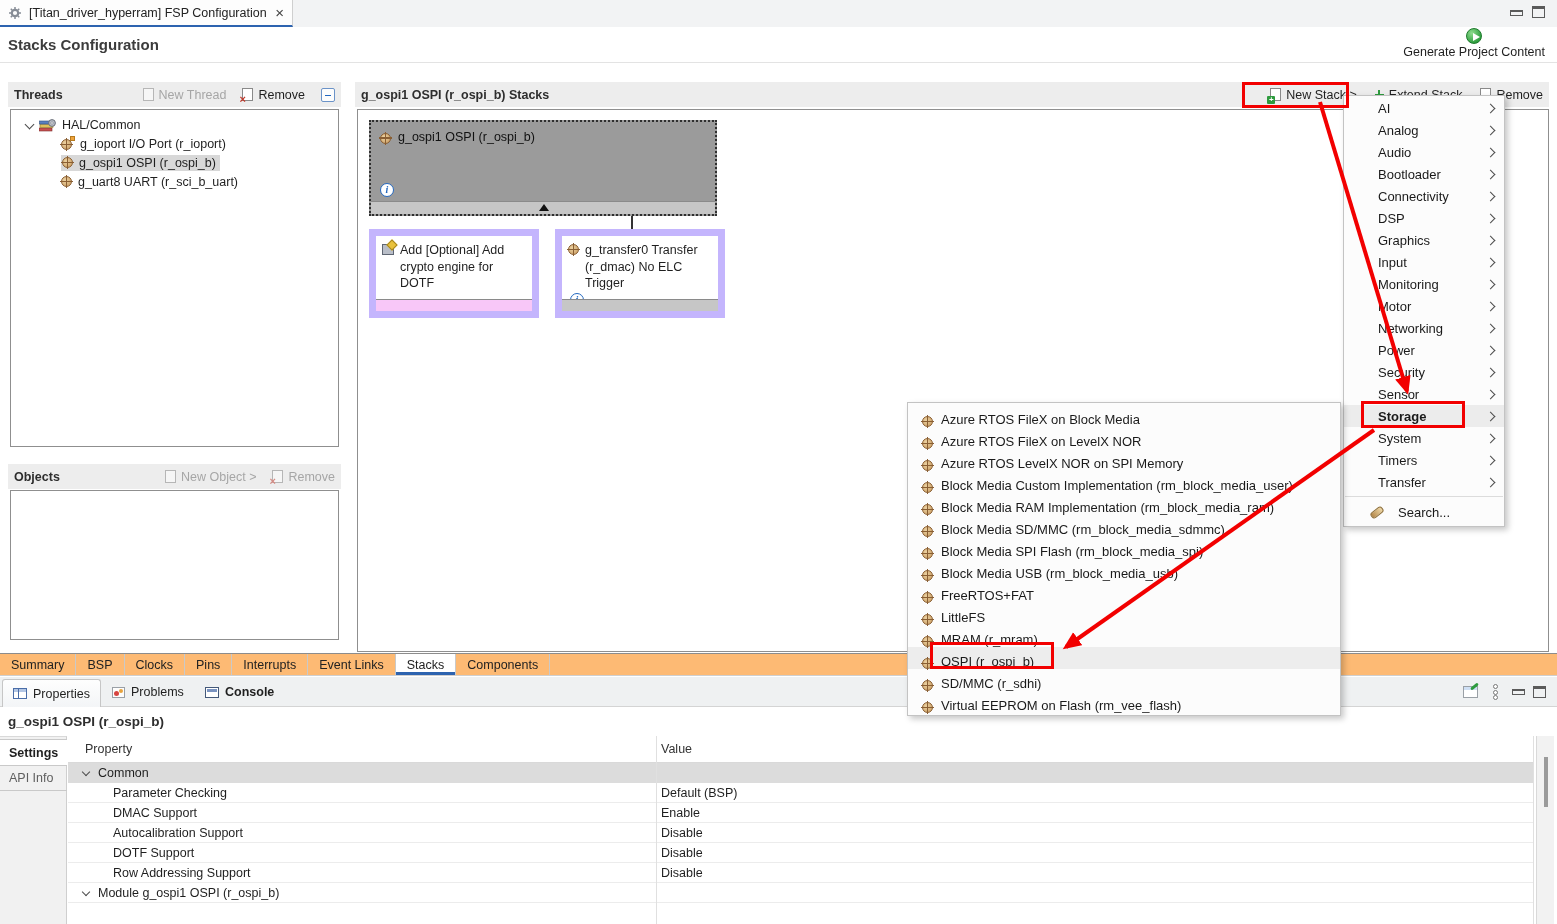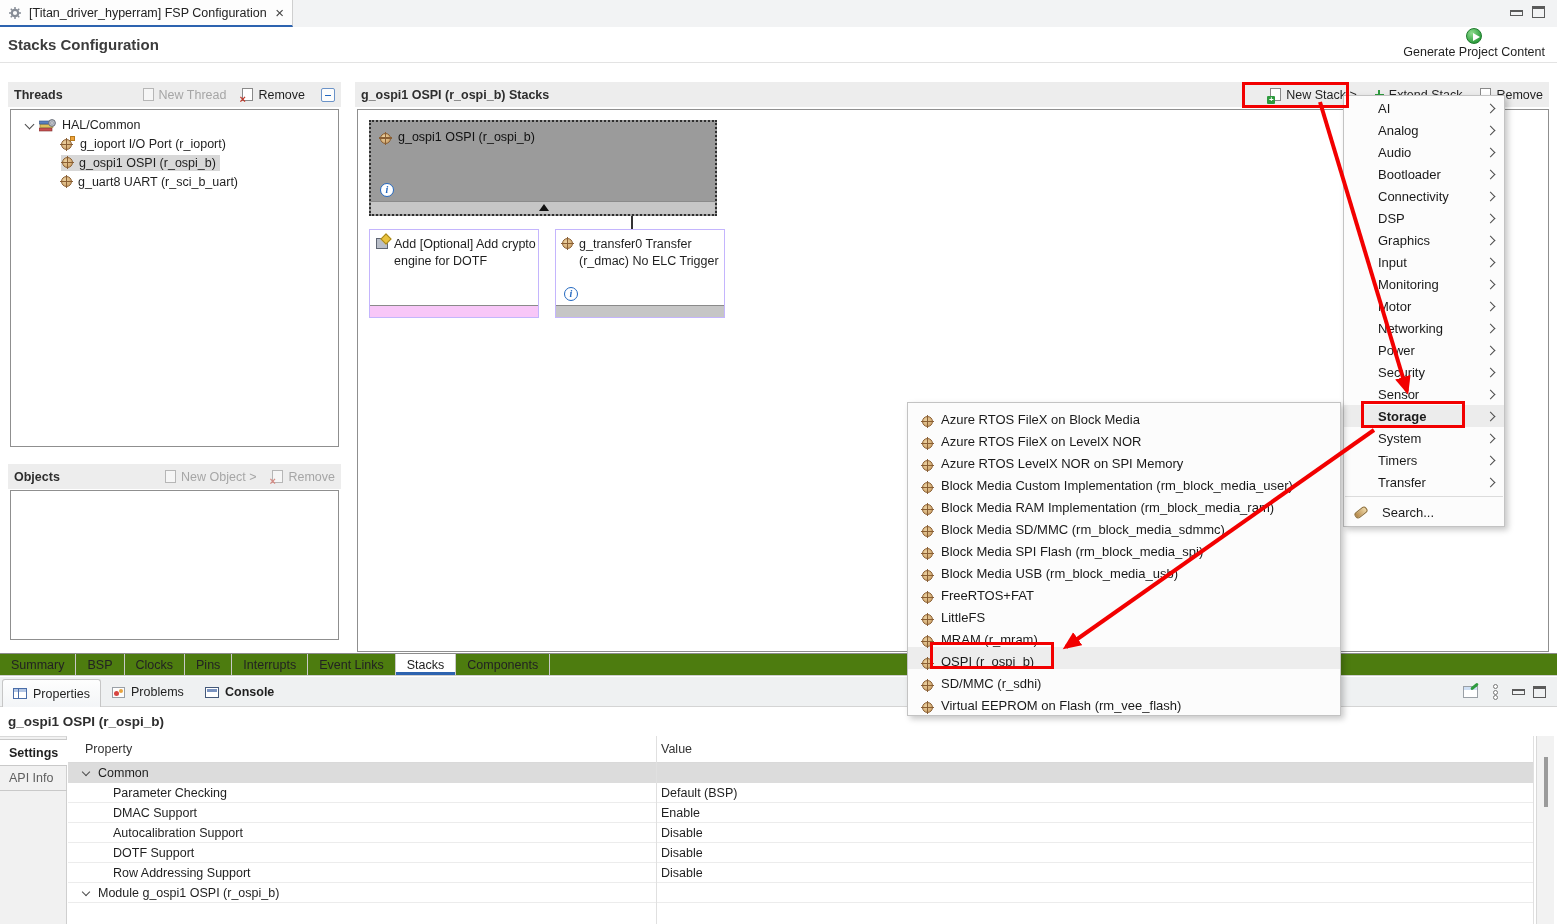--- a/index.html
+++ b/index.html
@@ -101,58 +101,58 @@
   #mod-main { position:absolute; left:369px; top:120px; width:348px; height:96px;
     background:#9b9b9b; border:2px dotted #2f2f2f; cursor:pointer; }
   #mod-main .mtitle { display:flex; gap:7px; align-items:center; padding:8px 0 0 9px; color:#111; }
   #mod-main .info-ic { position:absolute; left:9px; top:61px; }
   .mod-strip { position:absolute; left:0; right:0; bottom:0; height:13px;
     background:#c6c6c6; border-top:1px solid #8a8a8a; }
   #mod-main .tri-up { position:absolute; bottom:3px; left:168px; width:0; height:0;
     border-left:5px solid transparent; border-right:5px solid transparent; border-bottom:7px solid #111; }
   #connector { position:absolute; left:631px; top:216px; width:1.5px; height:13px; background:#333; }
   .mod-child { position:absolute; top:229px; width:170px; height:89px; background:#fff;
-    border:1px solid #c4b5fd; cursor:pointer; }
+    border:7px solid #c4b5fd; cursor:pointer; }
   #mod-opt { left:369px; }
   #mod-tr  { left:555px; }
   .mod-child .mbody { display:flex; gap:6px; padding:6px 2px 0 6px; align-items:flex-start; line-height:1.32; }
   .mod-child .mod-strip { height:12px; }
   #mod-opt .mod-strip { background:#f8c7f8; }
   #mod-tr .info-ic { position:absolute; left:8px; top:57px; }
   .addmod-ic { width:12px; height:11px; background:#b9bec8; border:1px solid #5f6673;
     position:relative; flex:none; margin-top:2px; }
   .addmod-ic::after { content:''; position:absolute; right:-3px; top:-4px; width:6px; height:6px;
     background:#e9c23c; transform:rotate(45deg); border:1px solid #a8871b; }
   .mod-child .xh, #mod-main .xh { margin-top:2px; }
 
   
   .menu { position:absolute; background:#fcfcfc; border:1px solid #c3c3c3;
     box-shadow:3px 3px 6px rgba(0,0,0,.22); font-size:13px; color:#1a1a1a; }
   #menu-cat { left:1343px; top:95px; width:162px; padding:1px 0 2px 0; z-index:40; }
   .m1-item { height:22px; display:flex; align-items:center; padding:0 10px 0 34px; cursor:pointer; }
   .m1-item .lab { flex:1; }
   .m1-item.hl { background:#ececec;font-weight:bold; }
   .menu-sep { border-top:1px solid #dcdcdc; margin:3px 1px; }
-  .m-search { height:24px; display:flex; align-items:center; gap:14px; padding-left:10px; cursor:pointer; }
+  .m-search { height:24px; display:flex; align-items:center; gap:14px; padding-left:26px; cursor:pointer; }
   .flash-ic { width:14px; height:7px; border-radius:3px; flex:none;
     background:linear-gradient(90deg,#b5884a,#efd9a8); border:1px solid #8a6a33; transform:rotate(-38deg); }
   #menu-sto { left:907px; top:402px; width:434px; padding:2px 0; z-index:45; }
   .m2-item { height:22px; display:flex; align-items:flex-end; gap:8px; padding-left:14px; cursor:pointer; }
   .m2-item.hl { background:#ededed; }
 
   
   .red-frame { position:absolute; border:3px solid #f20000; background:transparent; z-index:65; pointer-events:none; }
   #rf-newstack { left:1242px; top:82px;  width:107px; height:26px; }
   #rf-storage  { left:1361px; top:401px; width:104px; height:27px; }
   #rf-ospi     { left:930px;  top:642px; width:124px; height:27px; }
   #arrows { position:absolute; left:0; top:0; width:1557px; height:924px; z-index:64; pointer-events:none; }
 
   
   #persp-tabs { position:absolute; left:0; top:653px; width:1557px; height:23px;
-    background:#4d7c0f; border-top:1px solid #8c8c8c; border-bottom:1px solid #cfcfcf; display:flex; }
+    background:#fdba74; border-top:1px solid #8c8c8c; border-bottom:1px solid #cfcfcf; display:flex; }
   .ptab { display:flex; align-items:center; padding:0 11px; border-right:1px solid #c9c9c9;
     cursor:pointer; color:#222; }
   .ptab.active { background:#fff; box-shadow:inset 0 -3px 0 #2d63af; }
 
   
   #views-bar { position:absolute; left:0; top:677px; width:1557px; height:30px;
     background:#eff1f2; border-bottom:1px solid #d4d4d4; }
   #tab-properties { position:absolute; left:2px; top:2px; height:28px; display:flex; align-items:center;
     gap:6px; padding:0 10px; background:linear-gradient(#fefefe,#f3f5f7); border:1px solid #c6c6c6;
     border-bottom:none; border-radius:3px 3px 0 0; cursor:pointer; }

